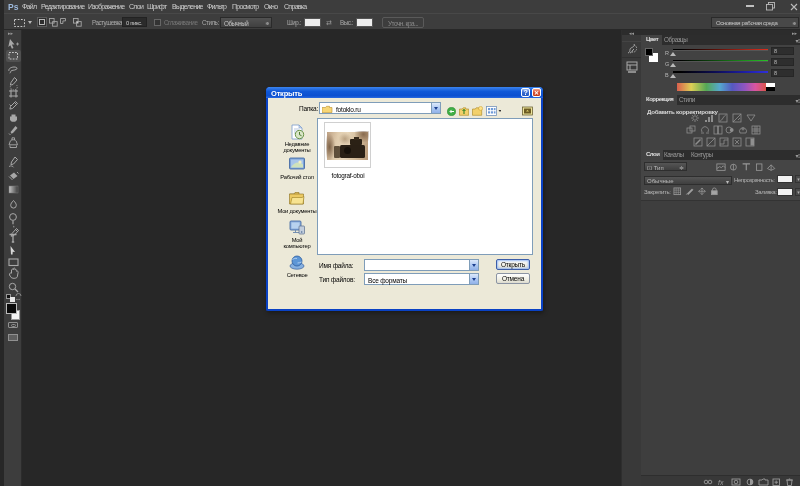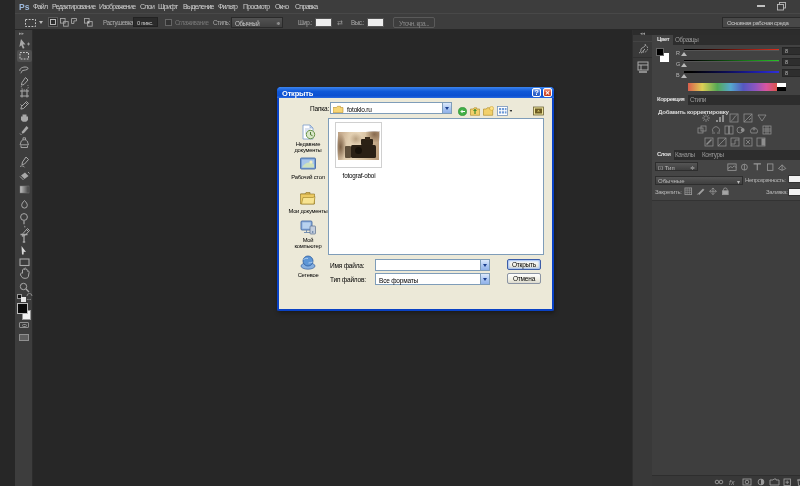--- a/index.html
+++ b/index.html
@@ -1,17 +1,17 @@
 <!DOCTYPE html>
 <html><head>
 <meta charset="utf-8">
 <style>
 * { margin:0; padding:0; box-sizing:border-box; }
 html,body { width:800px; height:486px; overflow:hidden; background:#272727; font-family:"Liberation Sans", sans-serif; }
-#app { position:absolute; left:15px; top:0; width:756px; height:486px; }
+#app { position:absolute; left:4px; top:0; width:756px; height:486px; }
 .abs { position:absolute; }
 
 
 #menubar { left:0; top:0; width:800px; height:13px; background:#3d3d3d; color:#d0d0d0; font-size:7px; letter-spacing:-0.7px; }
 #menubar .mi { position:absolute; top:3px; white-space:nowrap; }
 #pslogo { position:absolute; left:4px; top:2px; font-size:8.5px; font-weight:bold; color:#9db9dc; letter-spacing:0px; }
 
 
 #optbar { left:0; top:13px; width:800px; height:17px; background:#3d3d3d; border-top:1px solid #484848; border-bottom:1px solid #282828; color:#aaaaaa; font-size:6.3px; letter-spacing:-0.5px; }
 #optbar .lbl { position:absolute; top:5px; }

